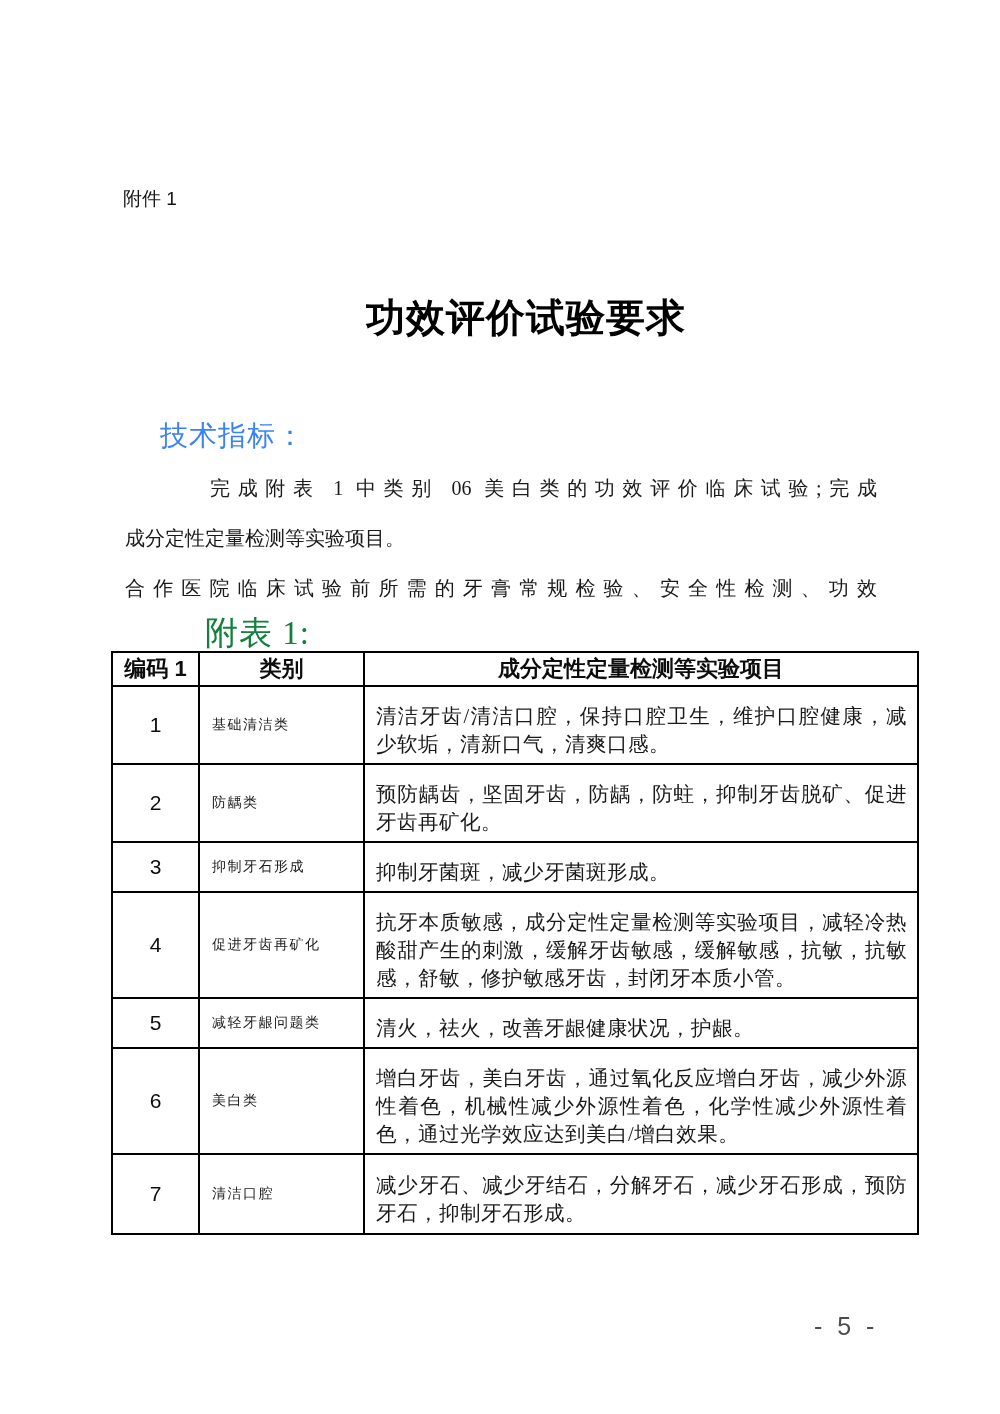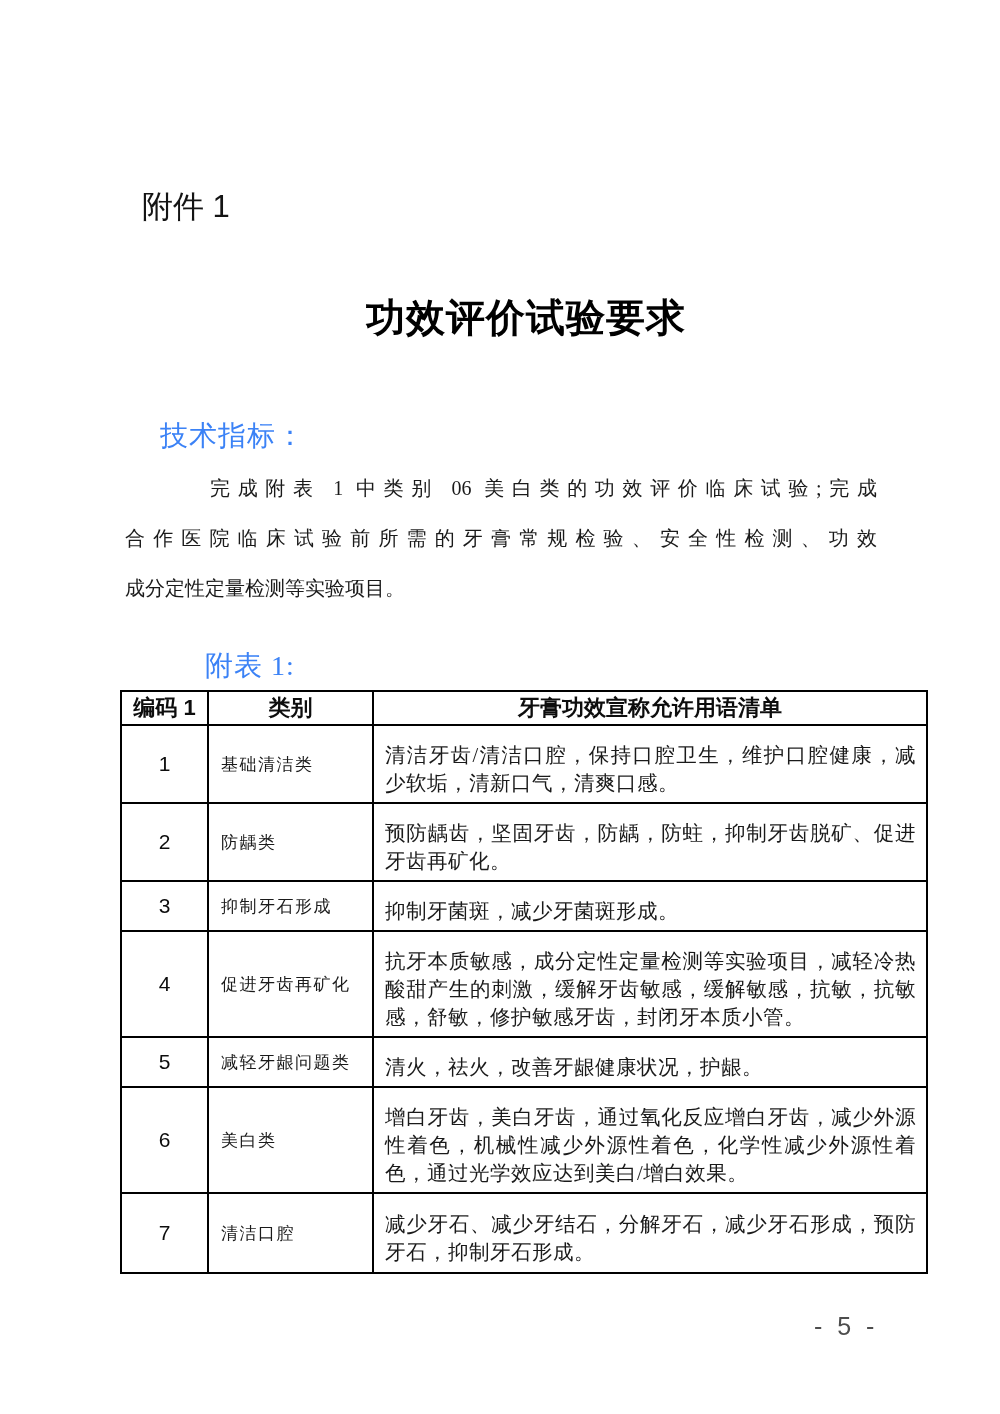--- a/index.html
+++ b/index.html
@@ -9,24 +9,24 @@
     width: 1000px;
     height: 1414px;
     margin: 0 auto;
     background: #ffffff;
     color: #111111;
     font-family: "Liberation Serif", "DejaVu Serif", serif;
     overflow: hidden;
   }
   .attachment-label {
     position: absolute;
-    left: 142px;
+    left: 123px;
     top: 186px;
     font-family: "Liberation Sans", "DejaVu Sans", sans-serif;
-    font-size: 31px;
+    font-size: 19px;
     color: #141414;
   }
   .doc-title {
     position: absolute;
     left: 7px;
     top: 291px;
     width: 1000px;
     text-align: center;
     text-indent: 38px;
     font-size: 39px;
@@ -59,33 +59,31 @@
   .para-line.justify {
     white-space: normal;
     text-align: justify;
     text-align-last: justify;
   }
   .para-line.indent { text-indent: 85px; }
   .table-label {
     position: absolute;
     left: 205px;
     top: 611px;
-    font-size: 28px;
+    font-size: 33px;
     letter-spacing: 1px;
-    color: #3b82f6;
-    margin-top: 36px;
+    color: #15803d;
   }
   table.claims-table {
     position: absolute;
-    left: 120px;
+    left: 111px;
     top: 651px;
     width: 806px;
     border-collapse: collapse;
     table-layout: fixed;
-    margin-top: 39px;
   }
   .claims-table th, .claims-table td {
     border: 2px solid #000000;
     vertical-align: middle;
   }
   .claims-table th {
     font-family: "Liberation Sans", "DejaVu Sans", sans-serif;
     font-weight: bold;
     font-size: 22px;
     height: 32px;
@@ -94,21 +92,21 @@
     color: #0d0d0d;
   }
   .claims-table td.cell-code {
     text-align: center;
     font-family: "Liberation Sans", "DejaVu Sans", sans-serif;
     font-size: 21px;
     color: #0d0d0d;
   }
   .claims-table td.cell-category {
     font-family: "Liberation Serif", "DejaVu Serif", serif;
-    font-size: 17px;
+    font-size: 14px;
     letter-spacing: 1.5px;
     padding: 4px 6px 4px 12px;
     color: #1a1a1a;
   }
   .claims-table td.cell-claims {
     font-family: "Liberation Serif", "DejaVu Serif", serif;
     font-size: 20.5px;
     letter-spacing: 0.5px;
     line-height: 28px;
     padding: 15px 10px 5px 11px;
@@ -139,37 +137,37 @@
 <div class="page">
 
   <div class="attachment-label">附件 1</div>
 
   <h1 class="doc-title">功效评价试验要求</h1>
 
   <div class="section-label">技术指标：</div>
 
   <div class="paragraph">
     <div class="para-line indent justify">完成附表 1 中类别 06 美白类的功效评价临床试验;完成</div>
+    <div class="para-line">成分定性定量检测等实验项目。</div>
     <div class="para-line justify">合作医院临床试验前所需的牙膏常规检验、安全性检测、功效</div>
-    <div class="para-line">成分定性定量检测等实验项目。</div>
   </div>
 
   <div class="table-label">附表 1:</div>
 
   <table class="claims-table">
     <colgroup>
       <col style="width:87px">
       <col style="width:165px">
       <col style="width:554px">
     </colgroup>
     <thead>
       <tr>
         <th>编码 1</th>
         <th>类别</th>
-        <th>牙膏功效宣称允许用语清单</th>
+        <th>成分定性定量检测等实验项目</th>
       </tr>
     </thead>
     <tbody>
       <tr class="row-h-a">
         <td class="cell-code">1</td>
         <td class="cell-category">基础清洁类</td>
         <td class="cell-claims">清洁牙齿/清洁口腔，保持口腔卫生，维护口腔健康，减少软垢，清新口气，清爽口感。</td>
       </tr>
       <tr class="row-h-b">
         <td class="cell-code">2</td>

